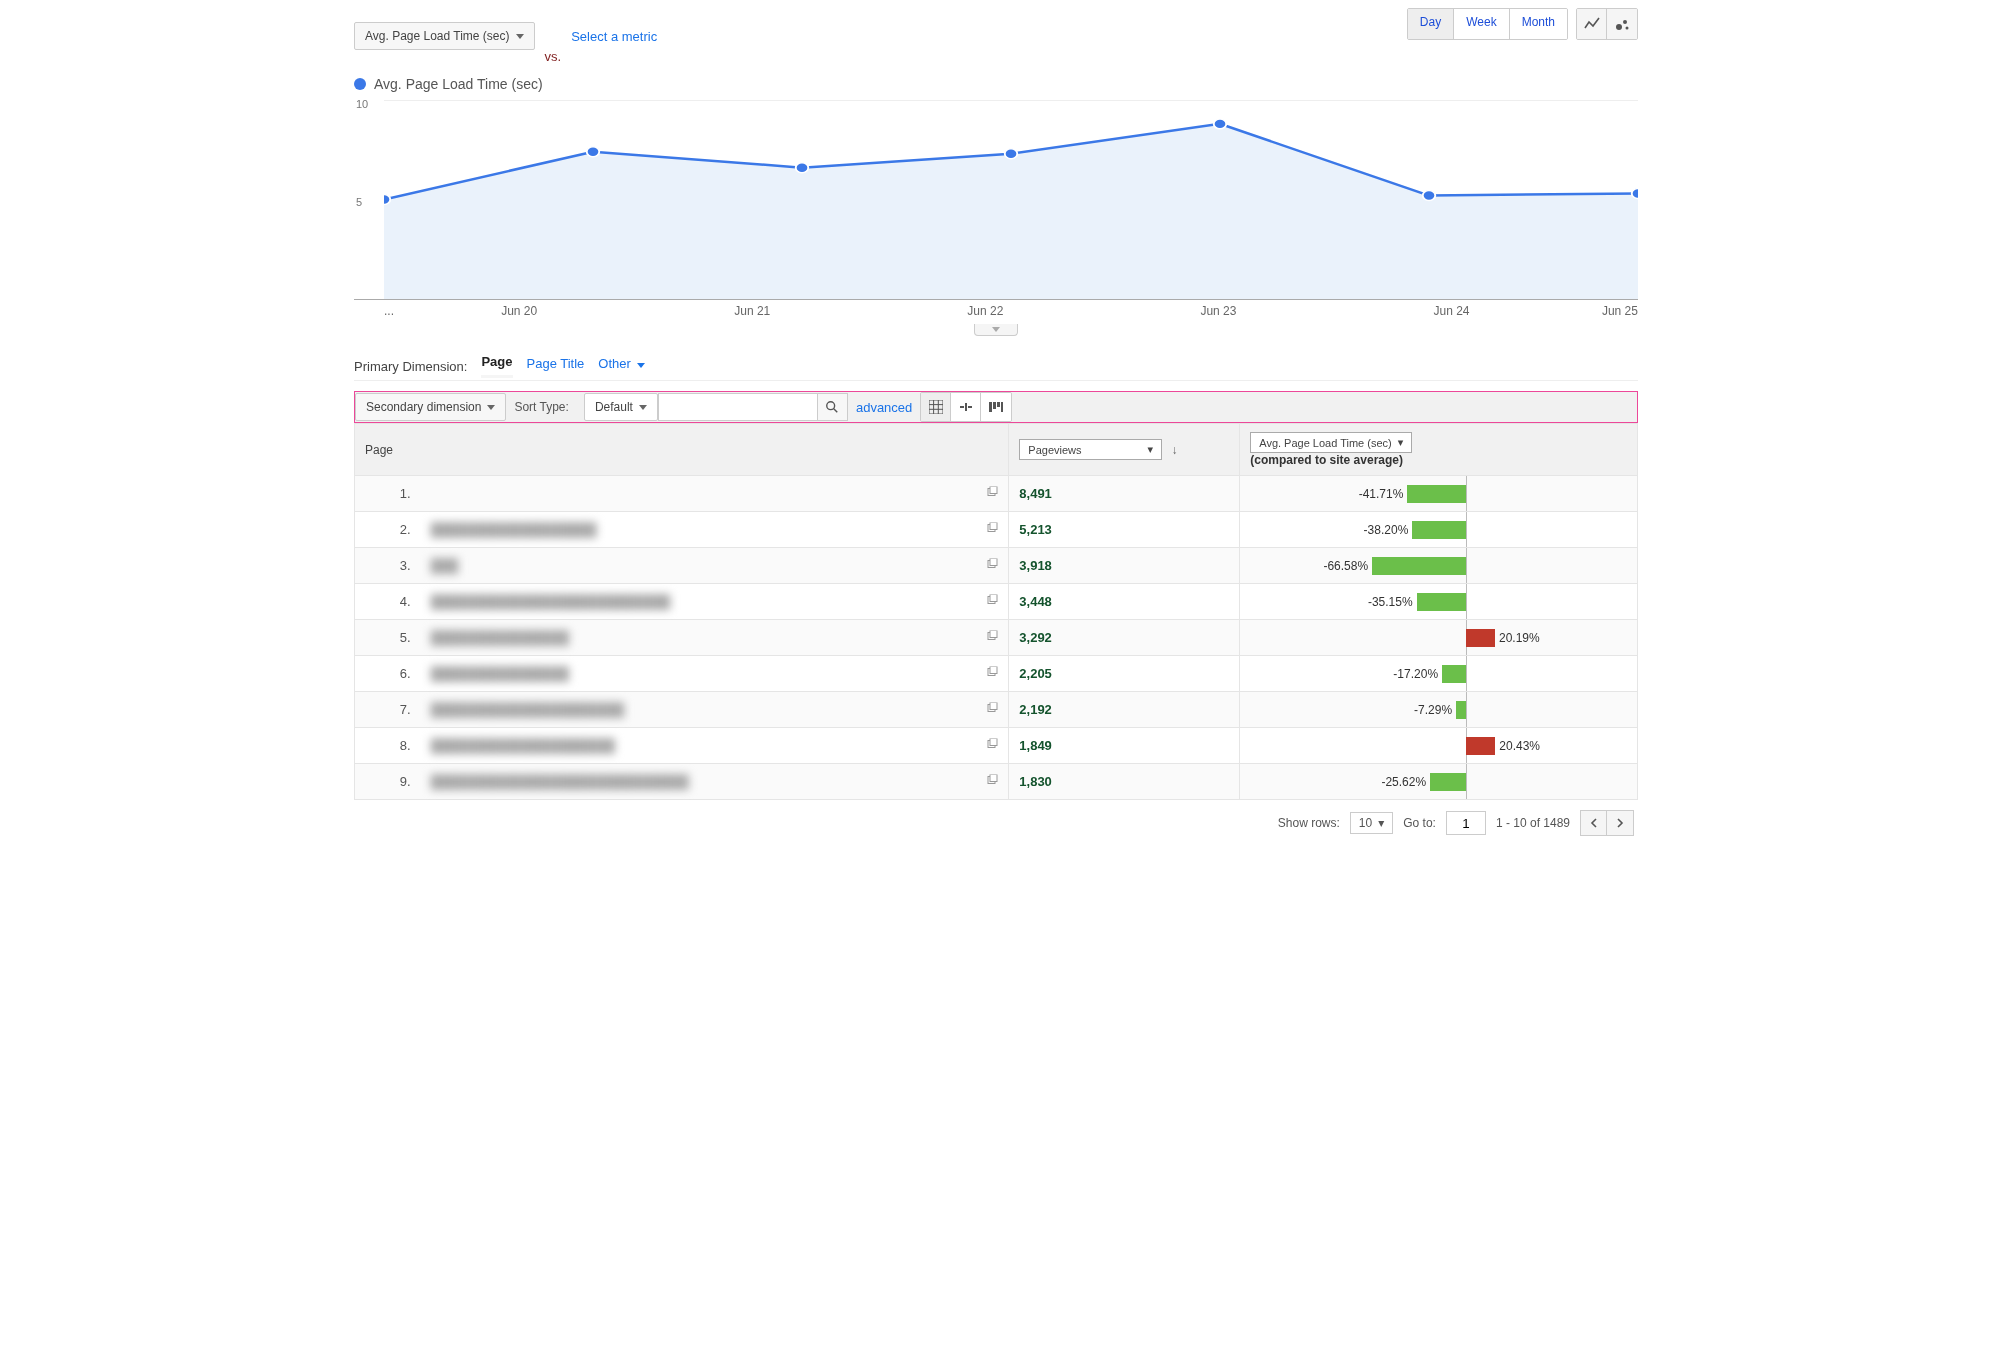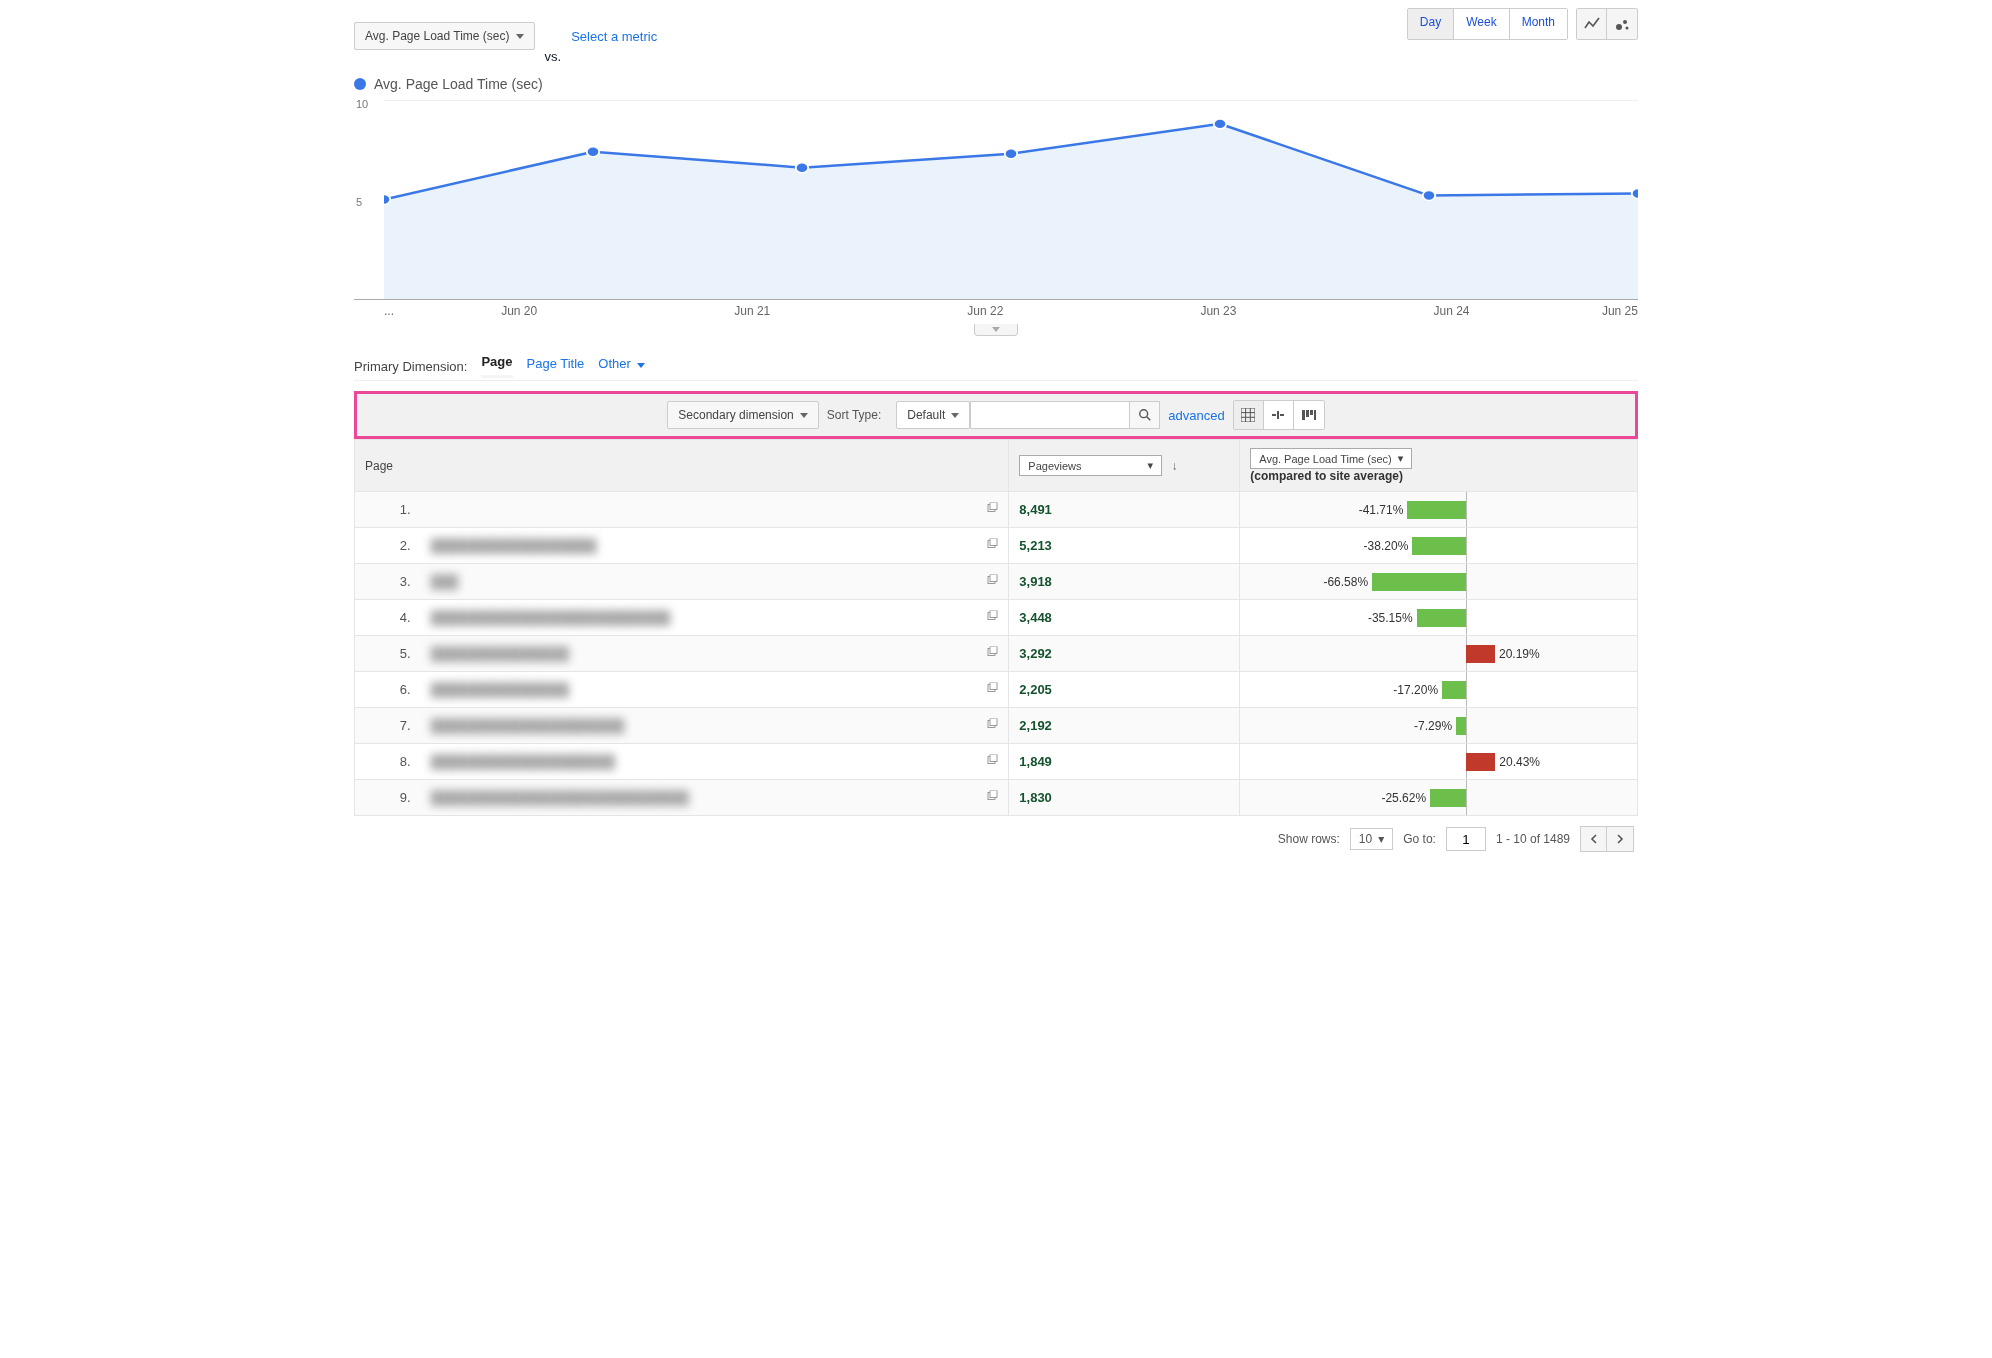--- a/index.html
+++ b/index.html
@@ -1,20 +1,20 @@
 <!DOCTYPE html>
 <html><head>
 <meta charset="utf-8">
 <style>
   * { box-sizing: border-box; margin: 0; padding: 0; }
   body { font-family: Arial, Helvetica, sans-serif; font-size: 13px; color: #333; background: #fff; width: 1300px; margin: 0 auto; padding: 8px; }
   .top-controls { display: flex; justify-content: space-between; align-items: flex-start; margin-bottom: 12px; }
   .metric-selector { display: flex; align-items: center; gap: 10px; }
   .dropdown-btn { display: inline-flex; align-items: center; gap: 6px; border: 1px solid #ccc; background: #f7f7f7; padding: 6px 10px; font-size: 12px; color: #444; cursor: pointer; border-radius: 2px; }
-  .vs-text { font-size: 13px; color: #0f172a; margin-top: 41px; }
+  .vs-text { font-size: 13px; color: #7f1d1d; margin-top: 41px; }
   .link { color: #1a73e8; font-size: 13px; cursor: pointer; }
   .right-top-controls { display: flex; gap: 8px; }
   .seg-toggle { display: flex; border: 1px solid #ccc; border-radius: 2px; overflow: hidden; }
   .seg-btn { padding: 6px 12px; font-size: 12px; color: #1d4ed8; background: #fff; border-right: 1px solid #ccc; cursor: pointer; }
   .seg-btn:last-child { border-right: none; }
   .seg-btn.active { background: #eee; }
   .icon-toggle { display: flex; border: 1px solid #ccc; border-radius: 2px; overflow: hidden; }
   .icon-btn { width: 30px; height: 30px; display: flex; align-items: center; justify-content: center; background: #f5f5f5; border-right: 1px solid #ccc; cursor: pointer; }
   .icon-btn:last-child { border-right: none; }
   .caret-down { display: inline-block; width: 0; height: 0; border-left: 4px solid transparent; border-right: 4px solid transparent; border-top: 5px solid #666; }
@@ -27,21 +27,21 @@
   .x-axis { display: flex; justify-content: space-between; padding-left: 30px; margin-bottom: 4px; }
   .x-tick { font-size: 12px; color: #666; flex: 1; text-align: center; }
   .x-tick:first-child { text-align: left; flex: 0.08; }
   .x-tick:last-child { text-align: right; flex: 0.3; }
   .chart-expander { text-align: center; margin-top: -2px; margin-bottom: 18px; }
   .expander-handle { display: inline-block; width: 44px; height: 12px; border: 1px solid #ccc; border-top: none; background: #f5f5f5; border-radius: 0 0 4px 4px; text-align: center; line-height: 8px; cursor: pointer; }
   .primary-dim-row { display: flex; align-items: center; gap: 14px; font-size: 13px; margin-bottom: 10px; border-bottom: 1px solid #eee; padding-bottom: 2px; }
   .primary-dim-row .label { color: #444; }
   .dim-tab { color: #1a73e8; cursor: pointer; padding-bottom: 6px; }
   .dim-tab.active { color: #222; font-weight: bold; border-bottom: 3px solid #f5f5f5; }
-  .table-toolbar { display: flex; justify-content: center; align-items: center; background: #f1f1f1; border: 3px solid #ec4899; padding: 6px; }
+  .table-toolbar { display: flex; justify-content: flex-start; align-items: center; background: #f1f1f1; border: 1px solid #ec4899; }
   .toolbar-left { display: flex; gap: 8px; align-items: center; }
   .sort-label { color: #555; font-size: 12px; }
   .toolbar-right { display: flex; gap: 8px; align-items: center; }
   .search-wrap { display: flex; }
   .search-input { border: 1px solid #ccc; width: 160px; height: 28px; padding: 0 6px; }
   .search-btn { width: 30px; height: 28px; border: 1px solid #ccc; border-left: none; background: #f7f7f7; display: flex; align-items: center; justify-content: center; cursor: pointer; }
   .view-toggle { display: flex; border: 1px solid #ccc; border-radius: 2px; overflow: hidden; }
   .view-btn { width: 30px; height: 28px; display: flex; align-items: center; justify-content: center; background: #fff; border-right: 1px solid #ccc; cursor: pointer; }
   .view-btn:last-child { border-right: none; }
   .view-btn.active { background: #eee; }

